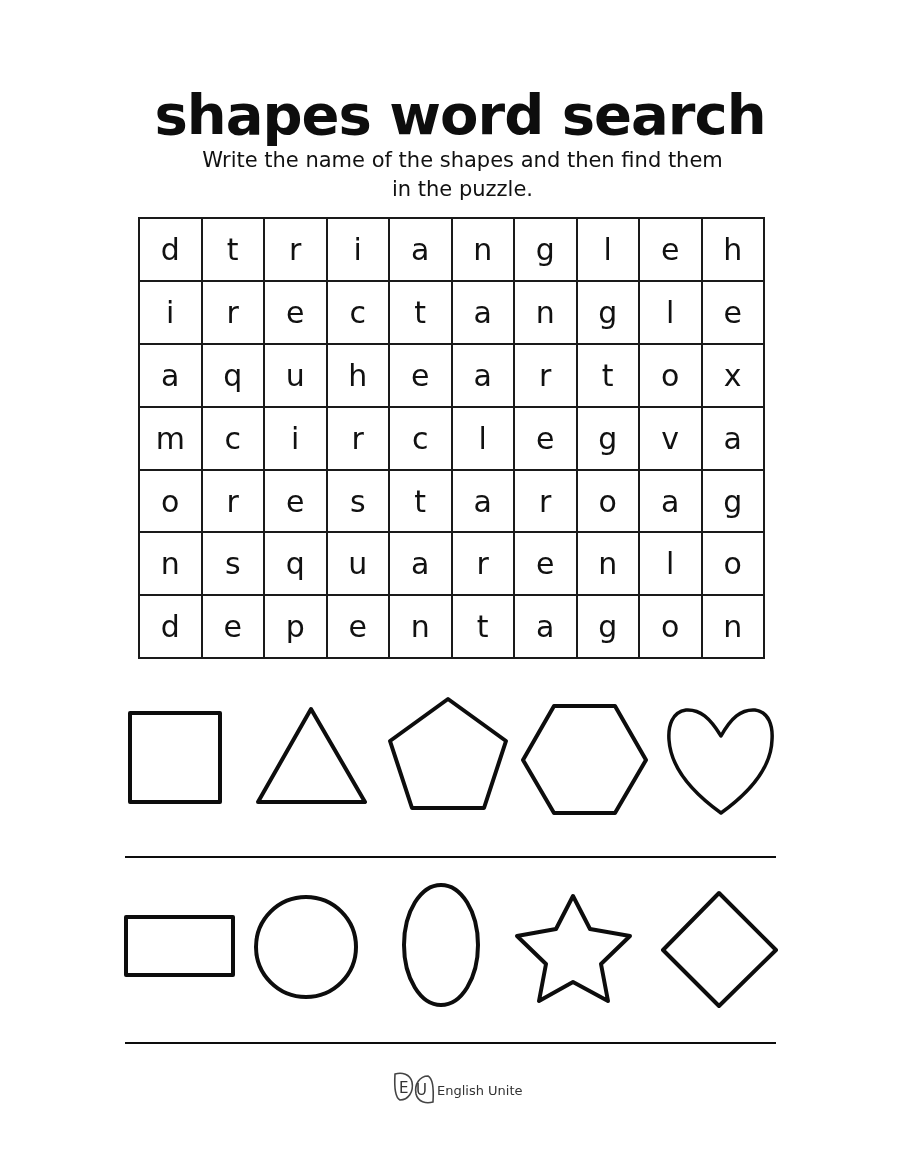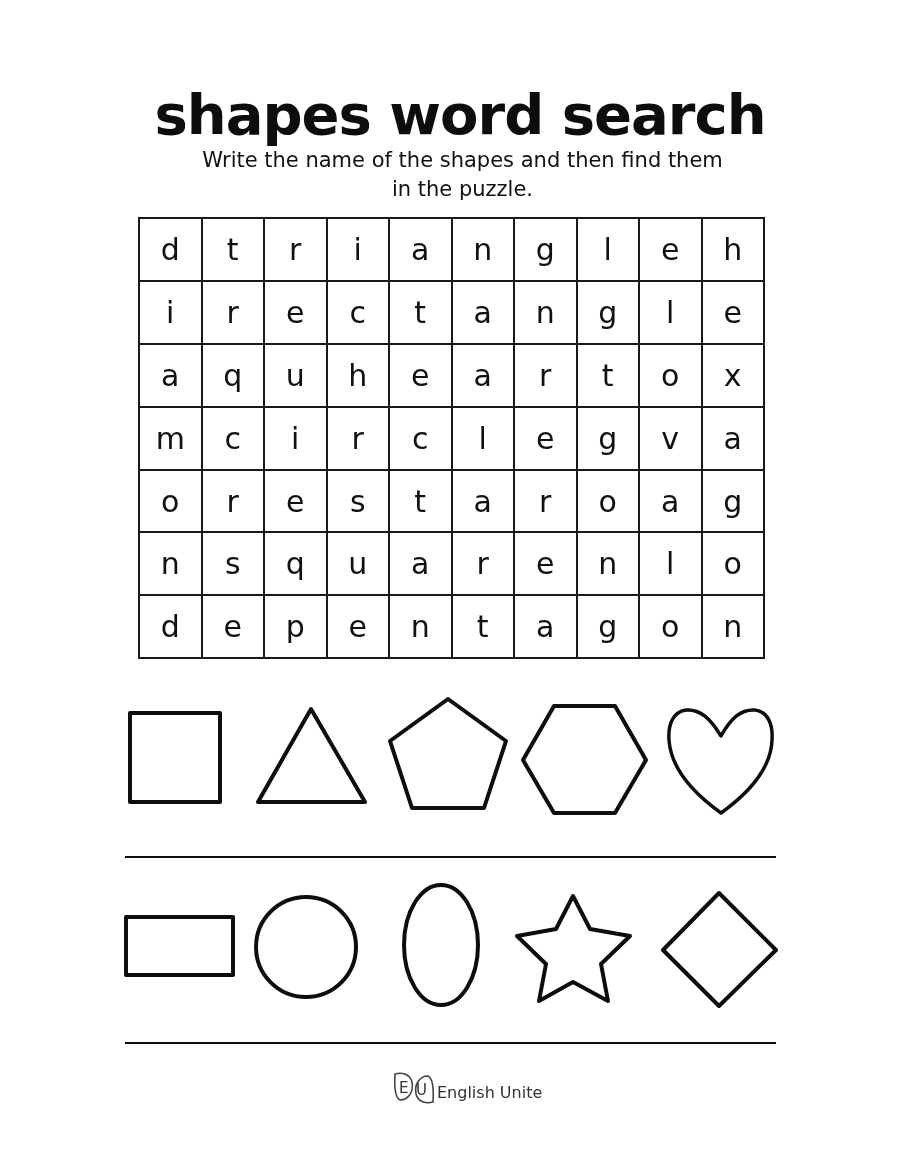--- a/index.html
+++ b/index.html
@@ -3,21 +3,21 @@
 <meta charset="utf-8">
 <style>
   html, body { margin: 0; padding: 0; background: #ffffff; }
   body { width: 900px; height: 1166px; position: relative; overflow: hidden; font-family: "DejaVu Sans", sans-serif; color: #111; }
   .title { position: absolute; left: 0; width: 920px; top: 80px; text-align: center; font-family: "DejaVu Sans", sans-serif; font-weight: bold; font-size: 56px; letter-spacing: -1px; color: #0d0d0d; line-height: 70px; }
   .subtitle { position: absolute; left: 0; width: 925px; top: 146px; text-align: center; font-family: "DejaVu Sans", sans-serif; font-size: 21px; line-height: 29px; color: #111; }
   .grid { position: absolute; left: 138px; top: 217px; border-collapse: collapse; }
   .grid td { width: 60.5px; height: 60.9px; border: 2px solid #1a1a1a; text-align: center; vertical-align: middle; font-family: "DejaVu Sans", sans-serif; font-size: 30px; font-weight: normal; color: #111; padding: 0; }
   .shapes { position: absolute; left: 0; top: 0; }
   .logo { position: absolute; left: 392px; top: 1070px; width: 44px; height: 36px; }
-  .logo-text { position: absolute; left: 437px; top: 1083px; font-family: "DejaVu Sans", sans-serif; font-size: 16px; color: #333; }
+  .logo-text { position: absolute; left: 437px; top: 1083px; font-family: "DejaVu Sans", sans-serif; font-size: 13px; color: #333; }
 </style>
 </head>
 <body>
 
 <div class="title">shapes word search</div>
 <div class="subtitle">
   <div>Write the name of the shapes and then find them</div>
   <div>in the puzzle.</div>
 </div>
 

